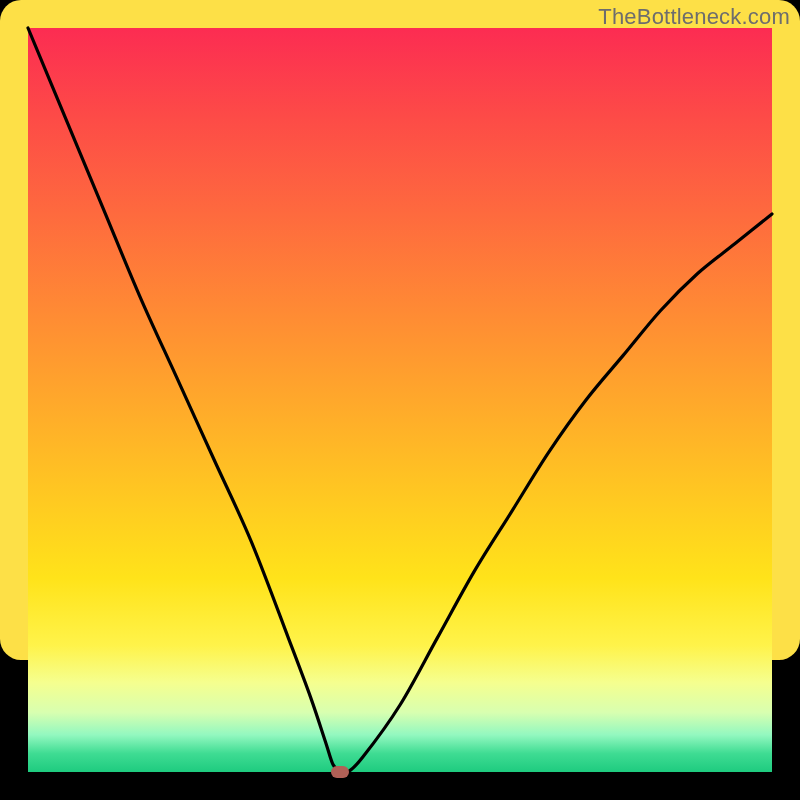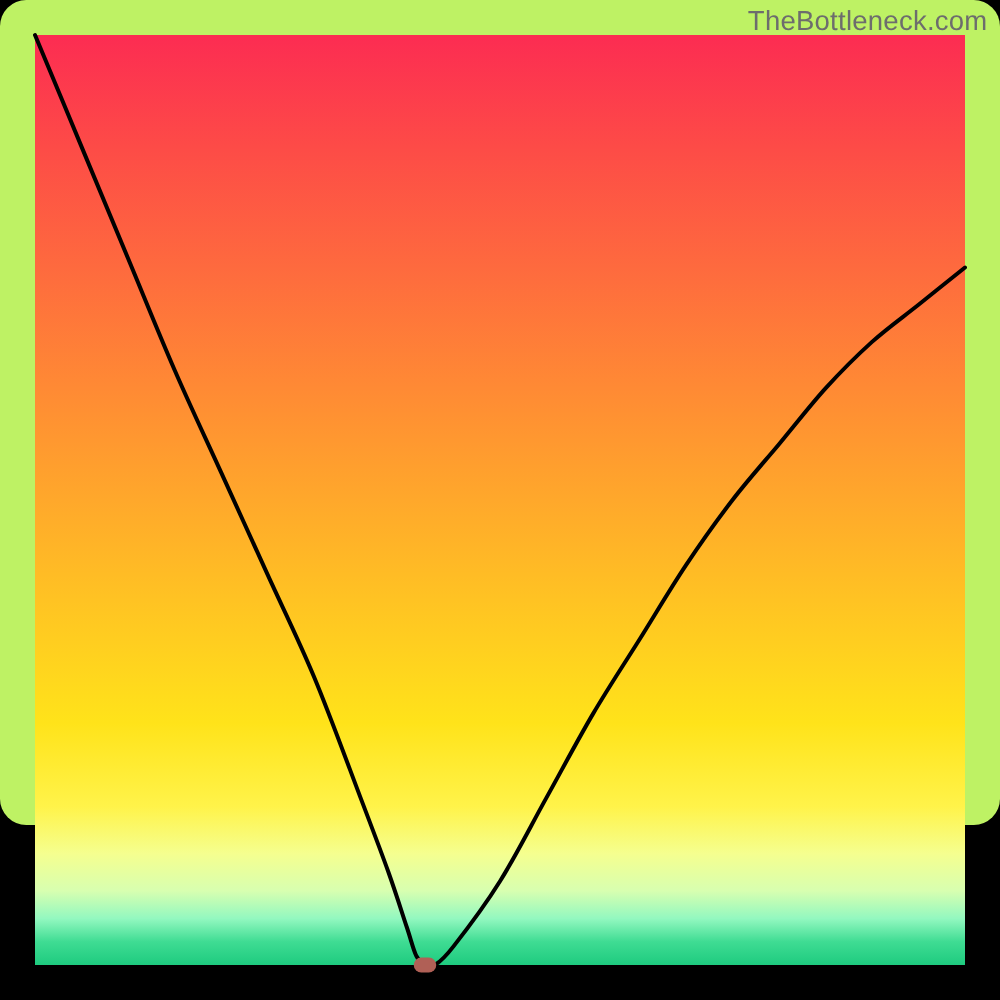--- a/index.html
+++ b/index.html
@@ -8,21 +8,21 @@
     width: 800px;
     height: 800px;
     background: #000;
     font-family: Arial, Helvetica, sans-serif;
     overflow: hidden;
   }
   .frame {
     position: relative;
     width: 800px;
     height: 660px;
-    background: #bef264;
+    background: #fde047;
     border-radius: 21px;
   }
   .plot-area {
     position: absolute;
     left: 28px;
     top: 28px;
     width: 744px;
     height: 744px;
     
     background: linear-gradient(

